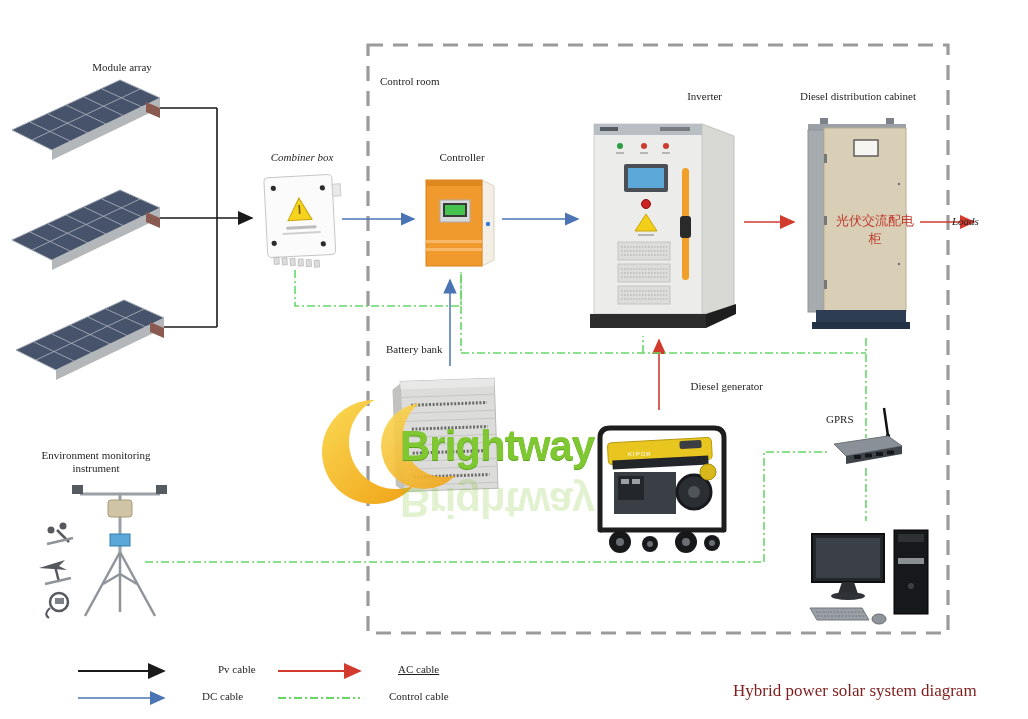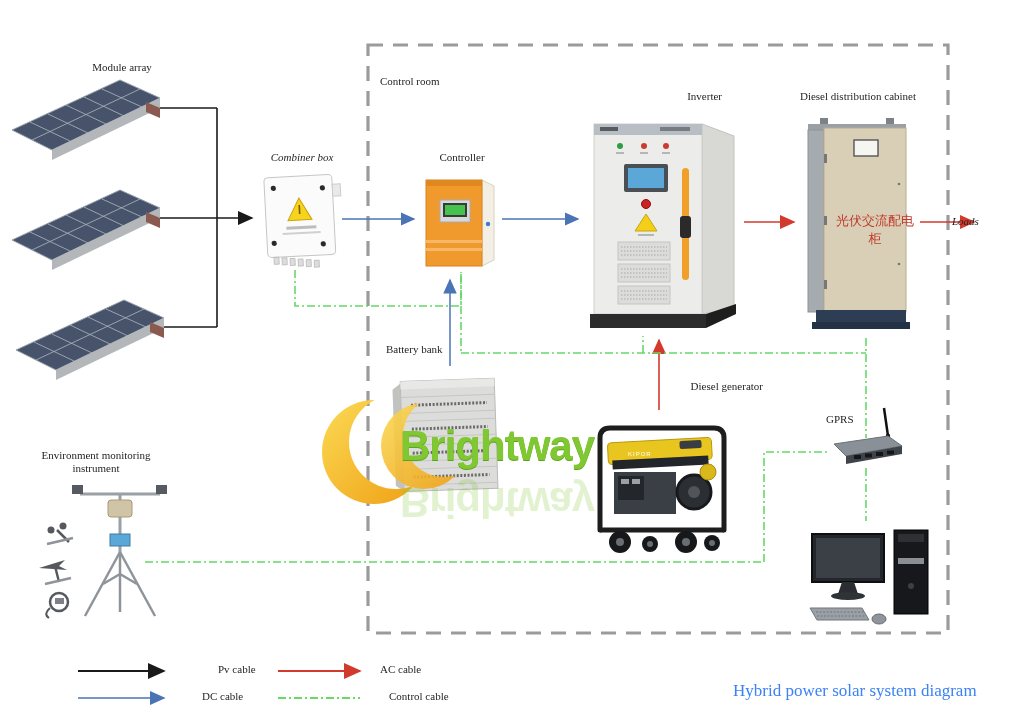--- a/index.html
+++ b/index.html
@@ -12,21 +12,21 @@
   #wires{position:absolute;left:0;top:0;z-index:1;}
   .dev{z-index:2;}
   #watermark{position:absolute;left:322px;top:392px;width:310px;height:150px;z-index:3;pointer-events:none;}
   #wm-text{position:absolute;left:78px;top:30px;font-family:"Liberation Sans",sans-serif;
            font-weight:bold;font-size:42px;letter-spacing:-1px;color:#7fc832;
            text-shadow:0 1px 0 #5ea31f;}
   #wm-reflect{position:absolute;left:78px;top:66px;font-family:"Liberation Sans",sans-serif;
            font-weight:bold;font-size:42px;letter-spacing:-1px;color:#7fc832;opacity:0.22;
            transform:scaleY(-1);transform-origin:center 34px;}
   .lbl, #wm-text, #wm-reflect{z-index:4;}
-  #title{position:absolute;left:733px;top:681px;font-size:17px;color:#3b82f6;z-index:4;}
+  #title{position:absolute;left:733px;top:681px;font-size:17px;color:#7f1d1d;z-index:4;}
   #cabinet-door-text{position:absolute;left:30px;top:100px;width:86px;text-align:center;
            font-size:13px;color:#c0392b;letter-spacing:0px;font-family:"DejaVu Sans",sans-serif;}
   #kipor-brand{position:absolute;left:44px;top:39px;font-size:6px;color:#fff;
            font-family:"Liberation Sans",sans-serif;letter-spacing:1px;}
 </style>
 </head>
 <body>
 
 <div id="stage">
 
@@ -381,19 +381,19 @@
   <div class="lbl" style="left:952px;top:215px;font-style:italic;">Loads</div>
   <div class="lbl" style="left:386px;top:343px;">Battery bank</div>
   <div class="lbl center" style="left:643px;top:380px;width:120px;text-align:right;">Diesel generator</div>
   <div class="lbl" style="left:826px;top:413px;">GPRS</div>
   <div class="lbl center" style="left:16px;top:449px;width:160px;">
     <span>Environment monitoring</span><br>
     <span>instrument</span>
   </div>
 
   <div class="lbl" style="left:203px;top:663px;margin-left:15px;">Pv cable</div>
-  <div class="lbl" style="left:380px;top:663px;">AC cable</div>
+  <div class="lbl" style="left:398px;top:663px;text-decoration:underline;">AC cable</div>
   <div class="lbl" style="left:202px;top:690px;">DC cable</div>
   <div class="lbl" style="left:389px;top:690px;">Control cable</div>
 
   <div id="title">Hybrid power solar system diagram</div>
 
 </div>
 
 </body></html>

